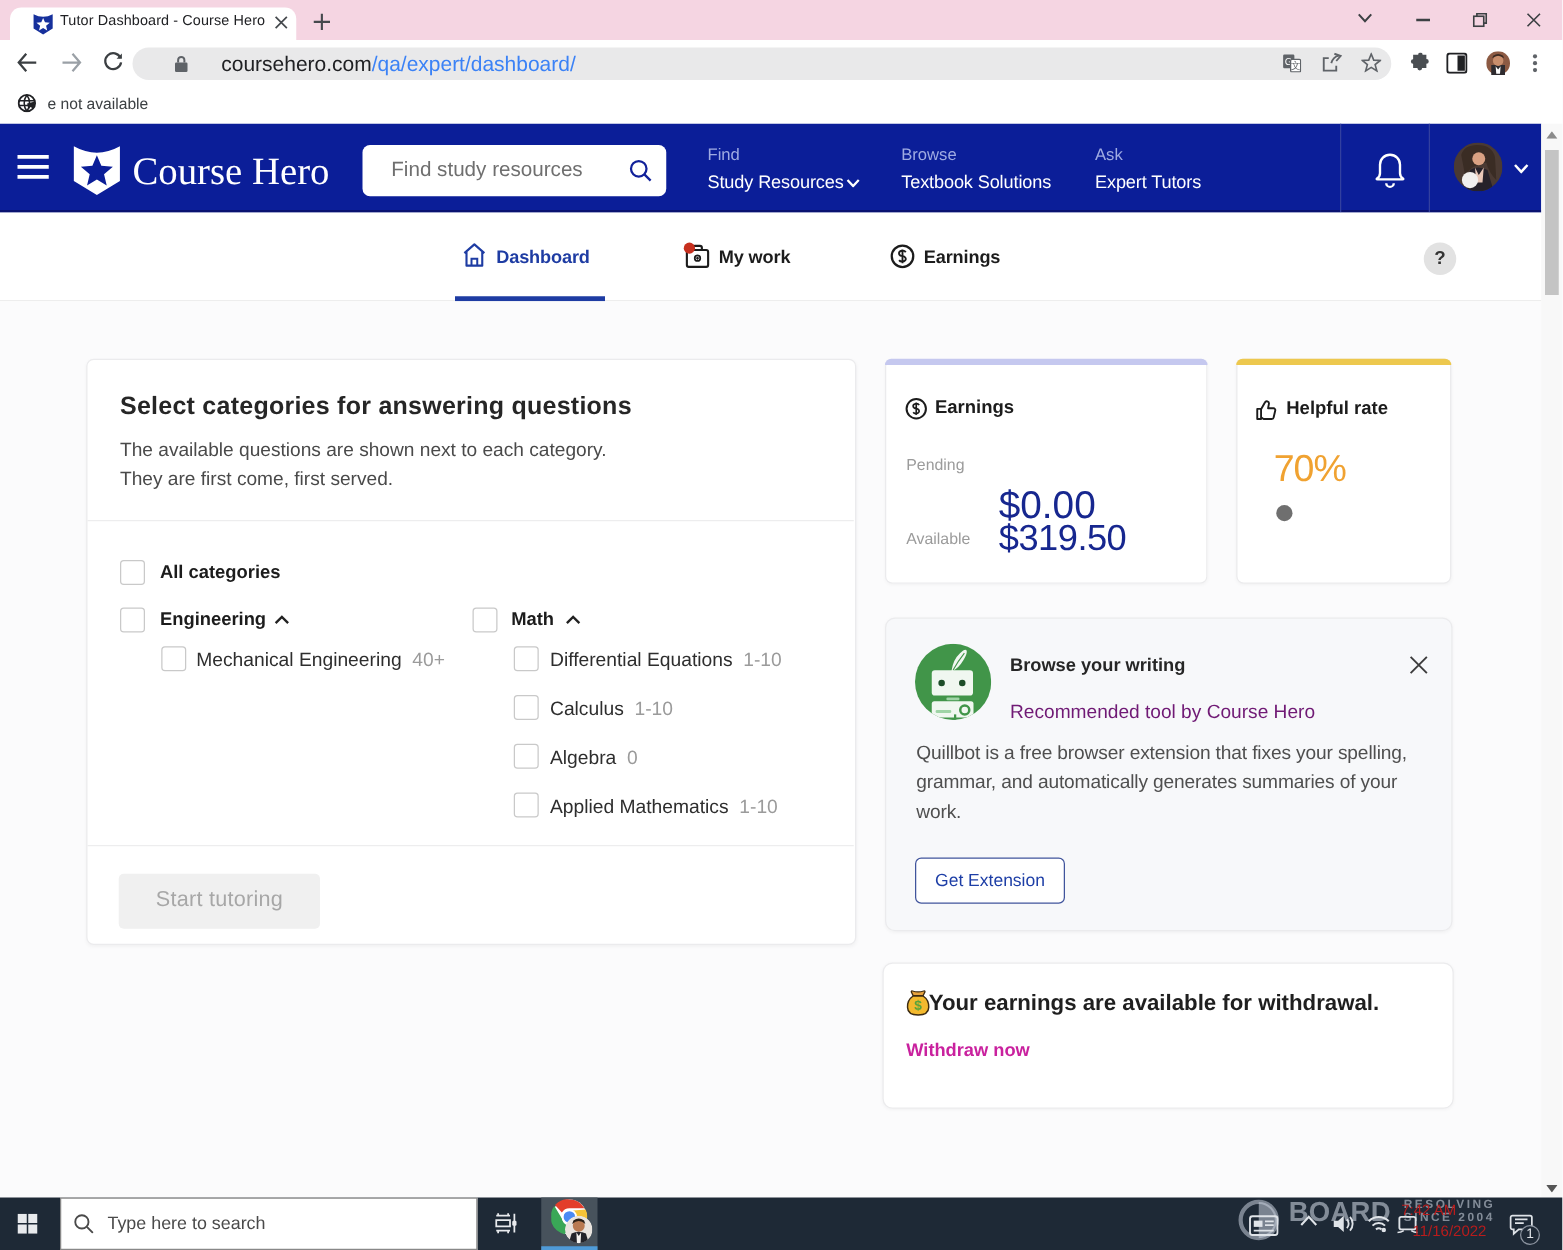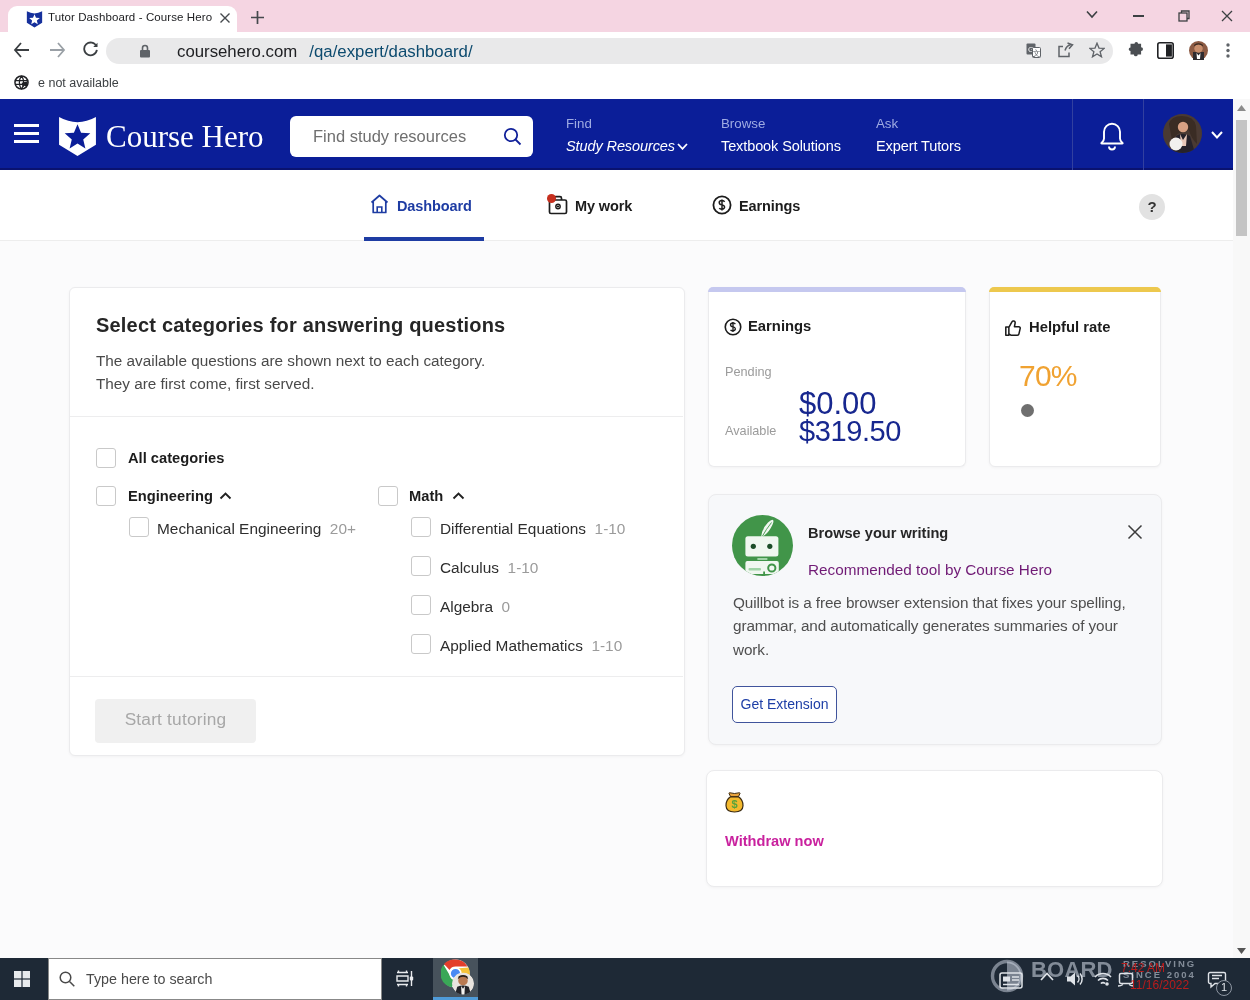--- a/index.html
+++ b/index.html
@@ -8,21 +8,21 @@
 #stage { position:absolute; left:0; top:0; width:1250px; height:1000px; overflow:hidden; }
 .abs { position:absolute; }
 
 
 #tabbar { left:0; top:0; width:1250px; height:32px; background:#f5d5e2; }
 #tab { left:8px; top:6px; width:229px; height:26px; background:#fff; border-radius:9px 9px 0 0; }
 #tabtitle { left:48px; top:11px; font-size:11.5px; color:#202124; letter-spacing:0.1px; }
 #toolbar { left:0; top:32px; width:1250px; height:37px; background:#fff; }
 #pill { left:106px; top:38px; width:1007px; height:26px; background:#e9e9ea; border-radius:13px; }
 #urltext { left:177px; top:42px; font-size:16.8px; color:#202124; }
-#urltext span { color:#0c4a6e;padding-left:12px; }
+#urltext span { color:#3b82f6; }
 #infobar { left:0; top:69px; width:1250px; height:30px; background:#fff; }
 #infotext { left:38px; top:76px; font-size:12.5px; color:#3c4043; }
 
 
 #navbar { left:0; top:99px; width:1233px; height:71px; background:#0b1e98; border-bottom:2px solid #0a1270; }
 #chlogotext { left:106px; top:119px; font-family:"Liberation Serif", serif; font-size:31px; color:#fff; }
 #searchbox { left:290px; top:116px; width:243px; height:41px; background:#fff; border-radius:6px; }
 #searchph { left:313px; top:127px; font-size:16.5px; color:#6f6f6f; }
 .navsm { font-size:13.3px; color:#9fabe2; }
 .navlg { font-size:14.5px; letter-spacing:-0.1px; color:#fff; }
@@ -174,21 +174,21 @@
     <path d="M20 10 L23.5 18.2 L32.5 18.9 L25.6 24.8 L27.7 33.6 L20 28.9 L12.3 33.6 L14.4 24.8 L7.5 18.9 L16.5 18.2 Z" fill="#0b1e98"></path>
   </svg>
   <div class="abs" id="chlogotext">Course Hero</div>
   <div class="abs" id="searchbox"></div>
   <div class="abs" id="searchph">Find study resources</div>
   <svg class="abs" style="left:503px; top:127px;" width="19" height="19" viewBox="0 0 19 19">
       <circle cx="8" cy="8" r="6.2" fill="none" stroke="#11219a" stroke-width="1.8"></circle>
       <path d="M12.5 12.5 L17.5 17.5" stroke="#11219a" stroke-width="1.8"></path>
     </svg>
   <div class="abs navsm" style="left:566px; top:116px;">Find</div>
-  <div class="abs navlg" style="left:566px; top:138px;font-style:italic;">Study Resources</div>
+  <div class="abs navlg" style="left:566px; top:138px;">Study Resources</div>
   <div class="abs navsm" style="left:721px; top:116px;">Browse</div>
   <div class="abs navlg" style="left:721px; top:138px;">Textbook Solutions</div>
   <div class="abs navsm" style="left:876px; top:116px;">Ask</div>
   <div class="abs navlg" style="left:876px; top:138px;">Expert Tutors</div>
   <svg class="abs" style="left:677px; top:143px;" width="11" height="7" viewBox="0 0 11 7">
       <path d="M1 1 L5.5 5.8 L10 1" stroke="#fff" stroke-width="1.8" fill="none"></path>
     </svg>
   <div class="abs navdiv" style="left:1072px;"></div>
   <div class="abs navdiv" style="left:1143px;"></div>
   <svg class="abs" style="left:1098px; top:121px;" width="28" height="30" viewBox="0 0 28 30">
@@ -247,21 +247,21 @@
     <div class="abs cat" style="left:58px; top:162px;">All categories</div>
     <div class="abs cb" style="left:26px; top:198px;"></div>
     <div class="abs cat" style="left:58px; top:200px;">Engineering</div>
     <svg class="abs" style="left:149px; top:204px;" width="13" height="8" viewBox="0 0 13 8">
         <path d="M1.5 6.5 L6.5 1.5 L11.5 6.5" stroke="#222" stroke-width="1.9" fill="none"></path>
       </svg>
     <svg class="abs" style="left:382px; top:204px;" width="13" height="8" viewBox="0 0 13 8">
         <path d="M1.5 6.5 L6.5 1.5 L11.5 6.5" stroke="#222" stroke-width="1.9" fill="none"></path>
       </svg>
     <div class="abs cb" style="left:59px; top:229px;"></div>
-    <div class="abs sub" style="left:87px; top:232px;">Mechanical Engineering&nbsp; <span class="cnt">20+</span></div>
+    <div class="abs sub" style="left:87px; top:232px;">Mechanical Engineering&nbsp; <span class="cnt">40+</span></div>
     <div class="abs cb" style="left:308px; top:198px;"></div>
     <div class="abs cat" style="left:339px; top:200px;">Math</div>
     <div class="abs cb" style="left:341px; top:229px;"></div>
     <div class="abs sub" style="left:370px; top:232px;">Differential Equations&nbsp; <span class="cnt">1-10</span></div>
     <div class="abs cb" style="left:341px; top:268px;"></div>
     <div class="abs sub" style="left:370px; top:271px;">Calculus&nbsp; <span class="cnt">1-10</span></div>
     <div class="abs cb" style="left:341px; top:307px;"></div>
     <div class="abs sub" style="left:370px; top:310px;">Algebra&nbsp; <span class="cnt">0</span></div>
     <div class="abs cb" style="left:341px; top:346px;"></div>
     <div class="abs sub" style="left:370px; top:349px;">Applied Mathematics&nbsp; <span class="cnt">1-10</span></div>
@@ -305,31 +305,32 @@
         <rect x="25.1" y="42.9" width="10.5" height="2.2" rx="1" fill="#9fd4a6"></rect>
         <rect x="13.4" y="45.9" width="33.4" height="13" rx="2" fill="#f0f7f0"></rect>
         <rect x="16.5" y="53" width="12.5" height="2.4" rx="1" fill="#9fd4a6"></rect>
         <rect x="31.2" y="56.5" width="1.8" height="5" fill="#419549"></rect>
         <circle cx="39.8" cy="53" r="3.6" fill="#f0f7f0" stroke="#419549" stroke-width="2"></circle>
       </g>
     </svg>
     <div class="abs" style="left:99px; top:30px; font-size:14.6px; font-weight:bold; color:#262626;">Browse your writing</div>
     <div class="abs" style="left:99px; top:66px; font-size:15.3px; color:#701a75;">Recommended tool by Course Hero</div>
     <div class="abs" style="left:24px; top:96px; width:440px; font-size:15.3px; color:#4f4f4f; line-height:23.3px; letter-spacing:-0.1px;">Quillbot is a free browser extension that fixes your spelling,<br>grammar, and automatically generates summaries of your<br>work.</div>
-    <div class="abs" style="left:23px; top:191px; width:105px; height:37px; background:#fff; border:1.5px solid #40549c; border-radius:5px; text-align:center; line-height:34px; font-size:14px; color:#1d3ea6;">Get Extension</div>
+    <div class="abs" style="left:23px; top:191px; width:120px; height:37px; background:#fff; border:1.5px solid #40549c; border-radius:5px; text-align:center; line-height:34px; font-size:14px; color:#1d3ea6;">Get Extension</div>
     <svg class="abs" style="left:418px; top:29px;" width="16" height="16" viewBox="0 0 16 16">
         <path d="M1.5 1.5 L14.5 14.5 M14.5 1.5 L1.5 14.5" stroke="#3c3c3c" stroke-width="1.5"></path>
       </svg>
   </div>
   <div class="abs card" id="withcard">
     <svg class="abs" style="left:18px; top:21px;" width="19" height="21" viewBox="0 0 19 21">
       <path d="M5.5 4.5 L4 1.5 Q4 0.5 5 0.8 Q9.5 2.2 14 0.8 Q15 0.5 15 1.5 L13.5 4.5 Z" fill="#e8a33d" stroke="#3c2b12" stroke-width="1"></path>
       <path d="M5.5 4.8 Q0.8 8 1 13.8 Q1.2 20 9.5 20 Q17.8 20 18 13.8 Q18.2 8 13.5 4.8 Z" fill="#f3b92e" stroke="#3c2b12" stroke-width="1.2"></path>
       <text x="9.5" y="16.3" text-anchor="middle" font-size="11" font-weight="bold" fill="#58a33c" font-family="Liberation Sans">$</text>
     </svg>
+    <div class="abs" style="left:36px; top:21px; font-size:17.8px; font-weight:bold; color:#1f1f1f;">Your earnings are available for withdrawal.</div>
     <div class="abs" id="withdrawnow" style="left:18px; top:62px;">Withdraw now</div>
   </div>
 
   <div class="abs" id="scrolltrack"></div>
   <div class="abs" id="scrollthumb"></div>
   <svg class="abs" style="left:1237px; top:105px;" width="9" height="6" viewBox="0 0 9 6">
       <path d="M0 6 L4.5 0 L9 6 Z" fill="#8b8b8b"></path>
     </svg>
   <svg class="abs" style="left:1237px; top:948px;" width="9" height="6" viewBox="0 0 9 6">
       <path d="M0 0 L4.5 6 L9 0 Z" fill="#555"></path>

